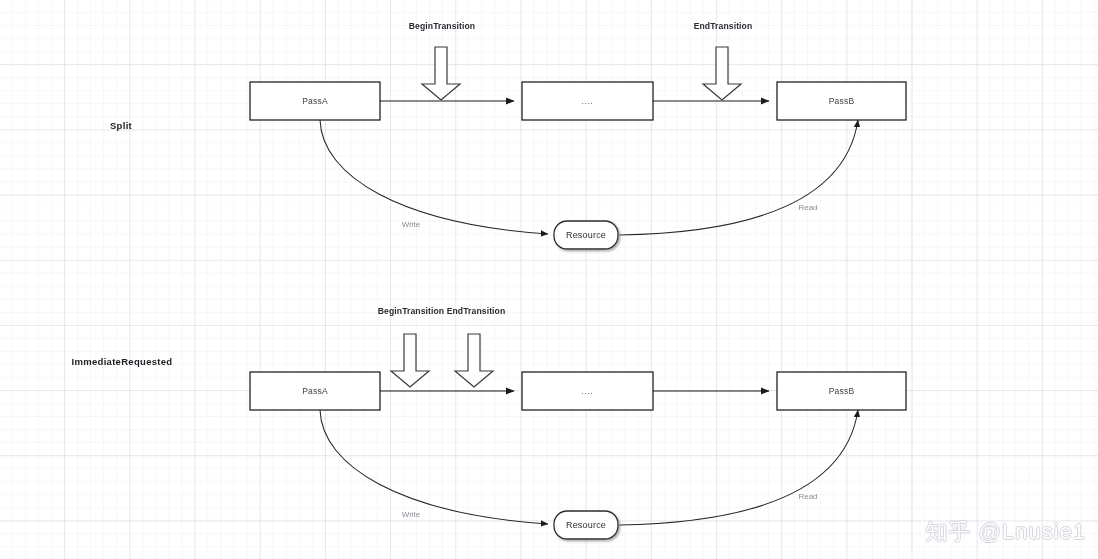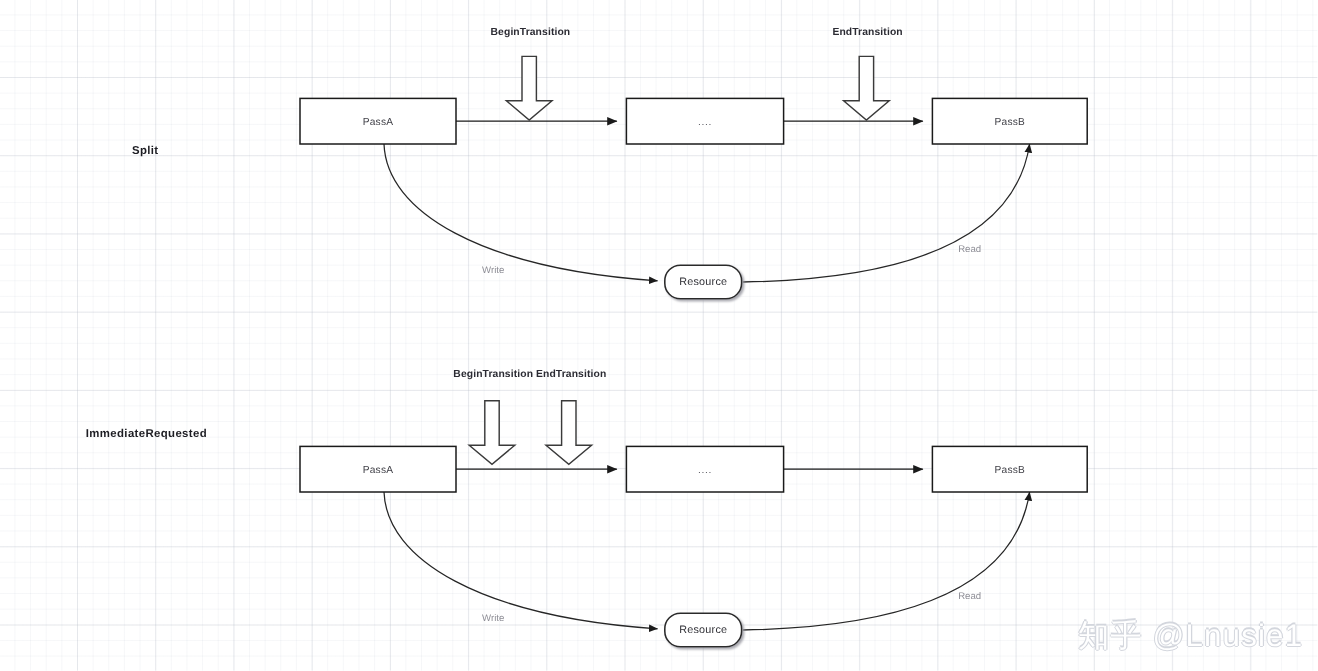--- a/index.html
+++ b/index.html
@@ -110,21 +110,21 @@
     fill: #55555d;
     text-anchor: middle;
     dominant-baseline: middle;
     letter-spacing: 0.6px;
   }
   #watermark {
     position: absolute;
     right: 12px;
     bottom: 12px;
     font-family: "Liberation Sans", sans-serif;
-    font-size: 26px;
+    font-size: 22px;
     color: #ffffff;
     letter-spacing: 1px;
     text-shadow:
        1px 0 0 #d3d6dd,
       -1px 0 0 #d3d6dd,
        0 1px 0 #d3d6dd,
        0 -1px 0 #d3d6dd;
     white-space: nowrap;
     pointer-events: none;
     user-select: none;

